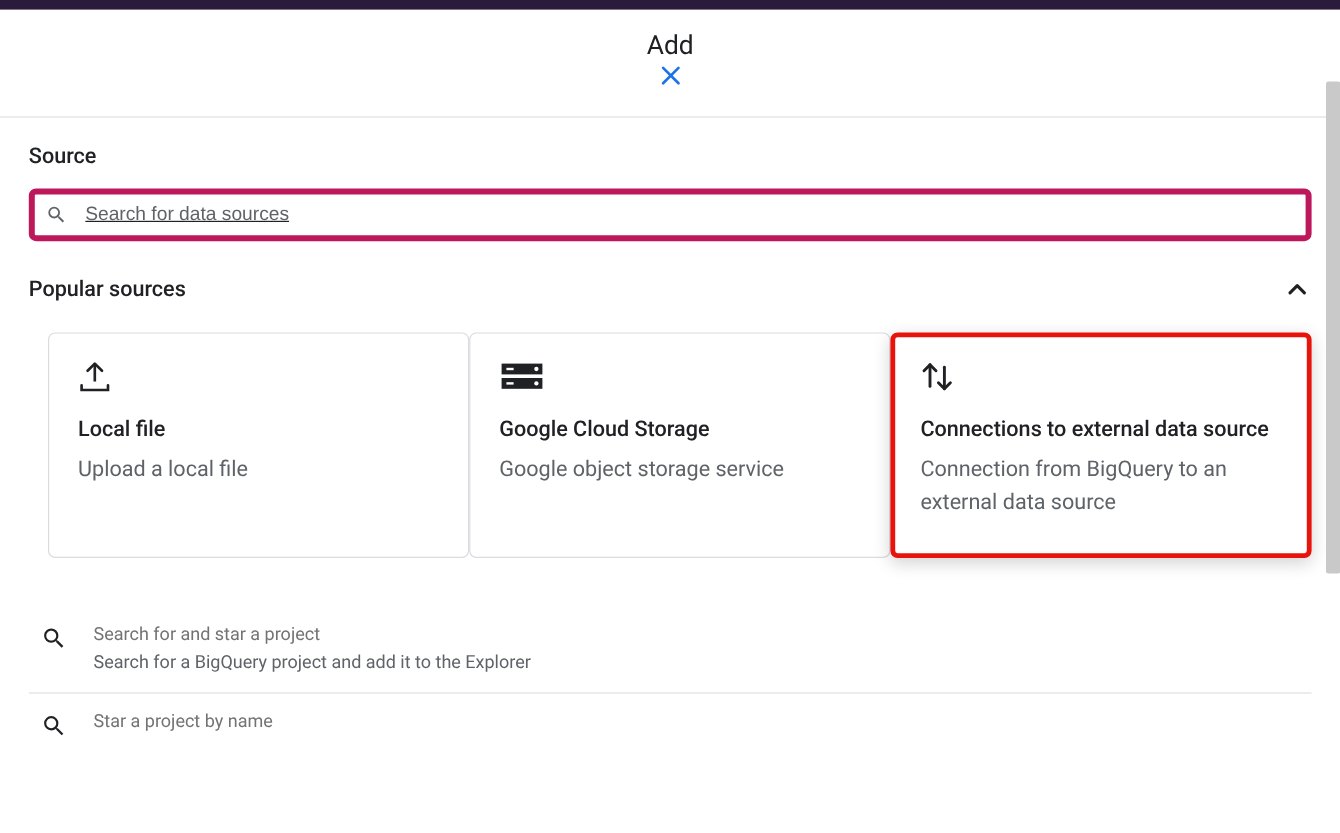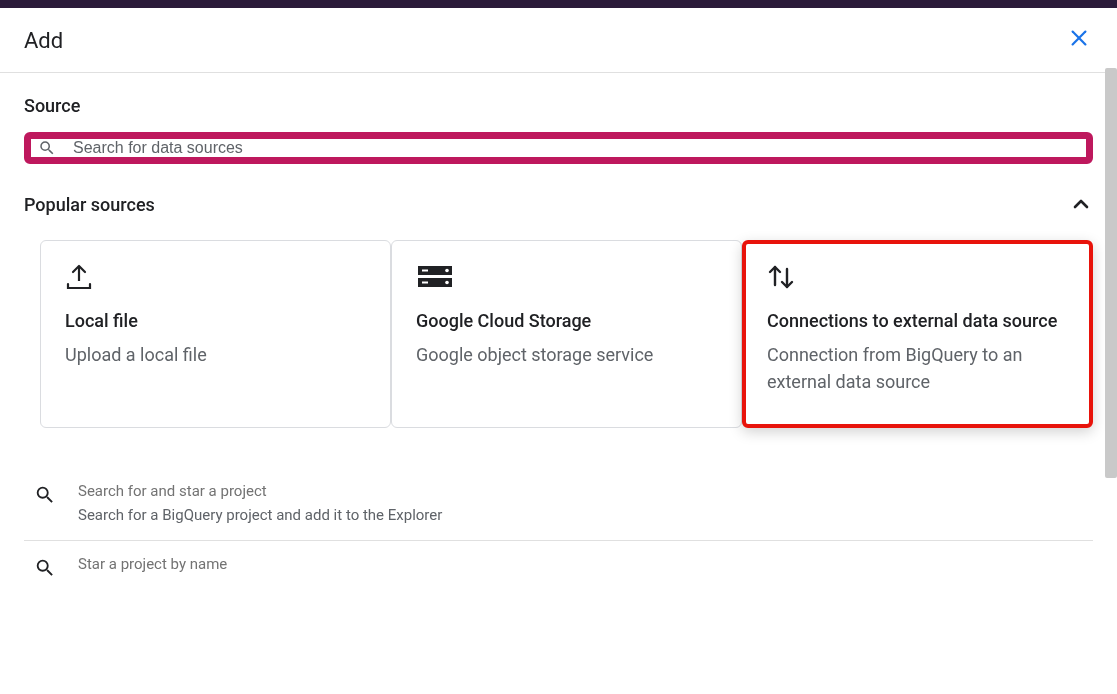--- a/index.html
+++ b/index.html
@@ -13,20 +13,21 @@
   .top-strip {
     height: 8px;
     background: #2b1b3a;
   }
   .header {
     display: flex;
     align-items: center;
     justify-content: space-between;
     padding: 18px 24px 18px 24px;
     border-bottom: 1px solid #e0e0e0;
+    flex-direction: column;
   }
   .header-title {
     font-size: 22px;
     font-weight: 400;
     color: #202124;
   }
   .close-btn {
     cursor: pointer;
     color: #1a73e8;
     display: flex;
@@ -55,27 +56,28 @@
     position: absolute;
     left: 14px;
     top: 50%;
     transform: translateY(-50%);
     color: #5f6368;
     display: flex;
   }
   .search-icon-inner svg { width: 18px; height: 18px; }
   .search-input {
     width: 100%;
-    height: 32px;
-    border: 7px solid #be185d;
+    height: 44px;
+    border: 5px solid #be185d;
     border-radius: 6px;
     padding: 0 16px 0 42px;
     font-size: 16px;
     color: #202124;
     outline: none;
+    text-decoration: underline;
   }
   .search-input::placeholder { color: #5f6368; }
   .popular-header {
     display: flex;
     align-items: center;
     justify-content: space-between;
     margin-bottom: 24px;
   }
   .popular-title {
     font-size: 18px;

